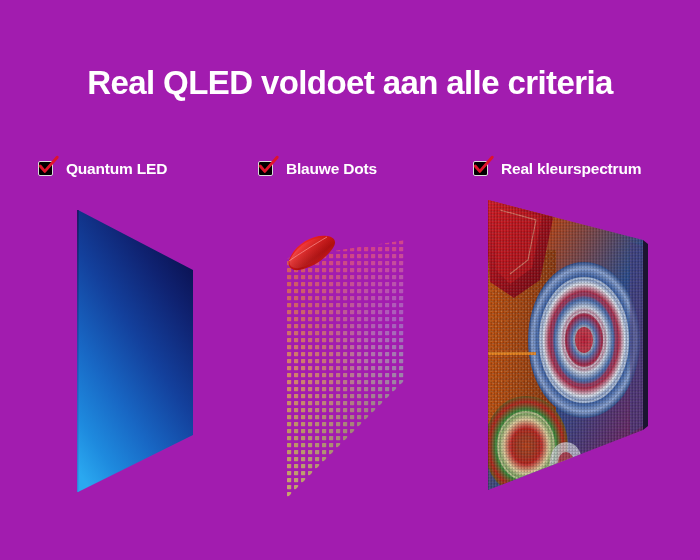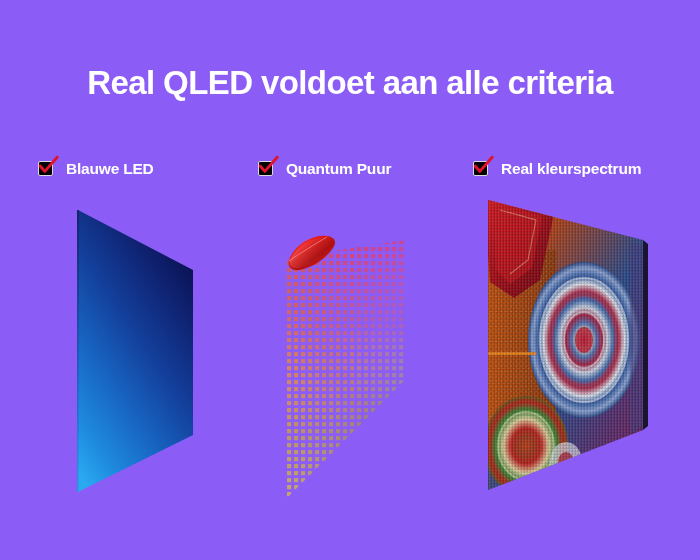--- a/index.html
+++ b/index.html
@@ -13,21 +13,21 @@
     height: 560px;
     overflow: hidden;
     font-family: "Liberation Sans", sans-serif;
     -webkit-font-smoothing: antialiased;
   }
 
   #stage {
     position: relative;
     width: 700px;
     height: 560px;
-    background: #8b5cf6;
+    background: #a21caf;
   }
 
   
   .headline {
     position: absolute;
     left: 0;
     top: 63px;
     width: 700px;
     text-align: center;
     color: #ffffff;
@@ -112,31 +112,31 @@
 
   <div class="labels-row">
 
     <div class="feature-label l1">
       <span class="checkbox-icon">
         <span class="box"></span>
         <svg class="tick" viewBox="0 0 22 22">
           <path d="M3.2 10.0 L7.8 15.4 L20.2 1.2" fill="none" stroke="#e0132b" stroke-width="2.9" stroke-linecap="round" stroke-linejoin="round"></path>
         </svg>
       </span>
-      <span class="feature-text">Blauwe LED</span>
+      <span class="feature-text">Quantum LED</span>
     </div>
 
     <div class="feature-label l2">
       <span class="checkbox-icon">
         <span class="box"></span>
         <svg class="tick" viewBox="0 0 22 22">
           <path d="M3.2 10.0 L7.8 15.4 L20.2 1.2" fill="none" stroke="#e0132b" stroke-width="2.9" stroke-linecap="round" stroke-linejoin="round"></path>
         </svg>
       </span>
-      <span class="feature-text">Quantum Puur</span>
+      <span class="feature-text">Blauwe Dots</span>
     </div>
 
     <div class="feature-label l3">
       <span class="checkbox-icon">
         <span class="box"></span>
         <svg class="tick" viewBox="0 0 22 22">
           <path d="M3.2 10.0 L7.8 15.4 L20.2 1.2" fill="none" stroke="#e0132b" stroke-width="2.9" stroke-linecap="round" stroke-linejoin="round"></path>
         </svg>
       </span>
       <span class="feature-text">Real kleurspectrum</span>

